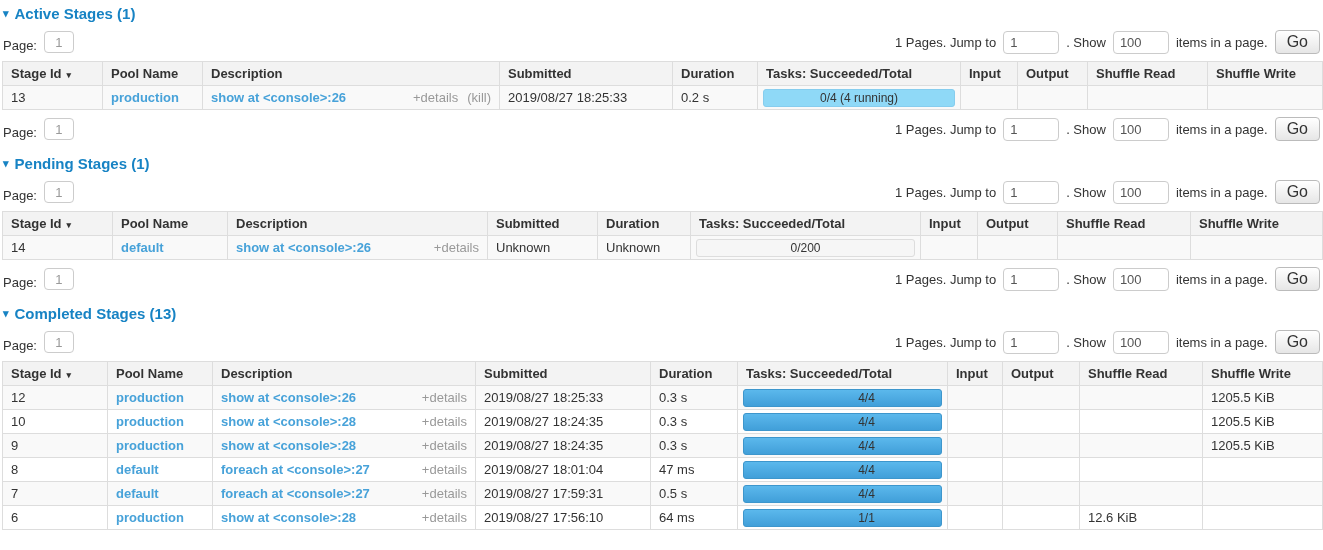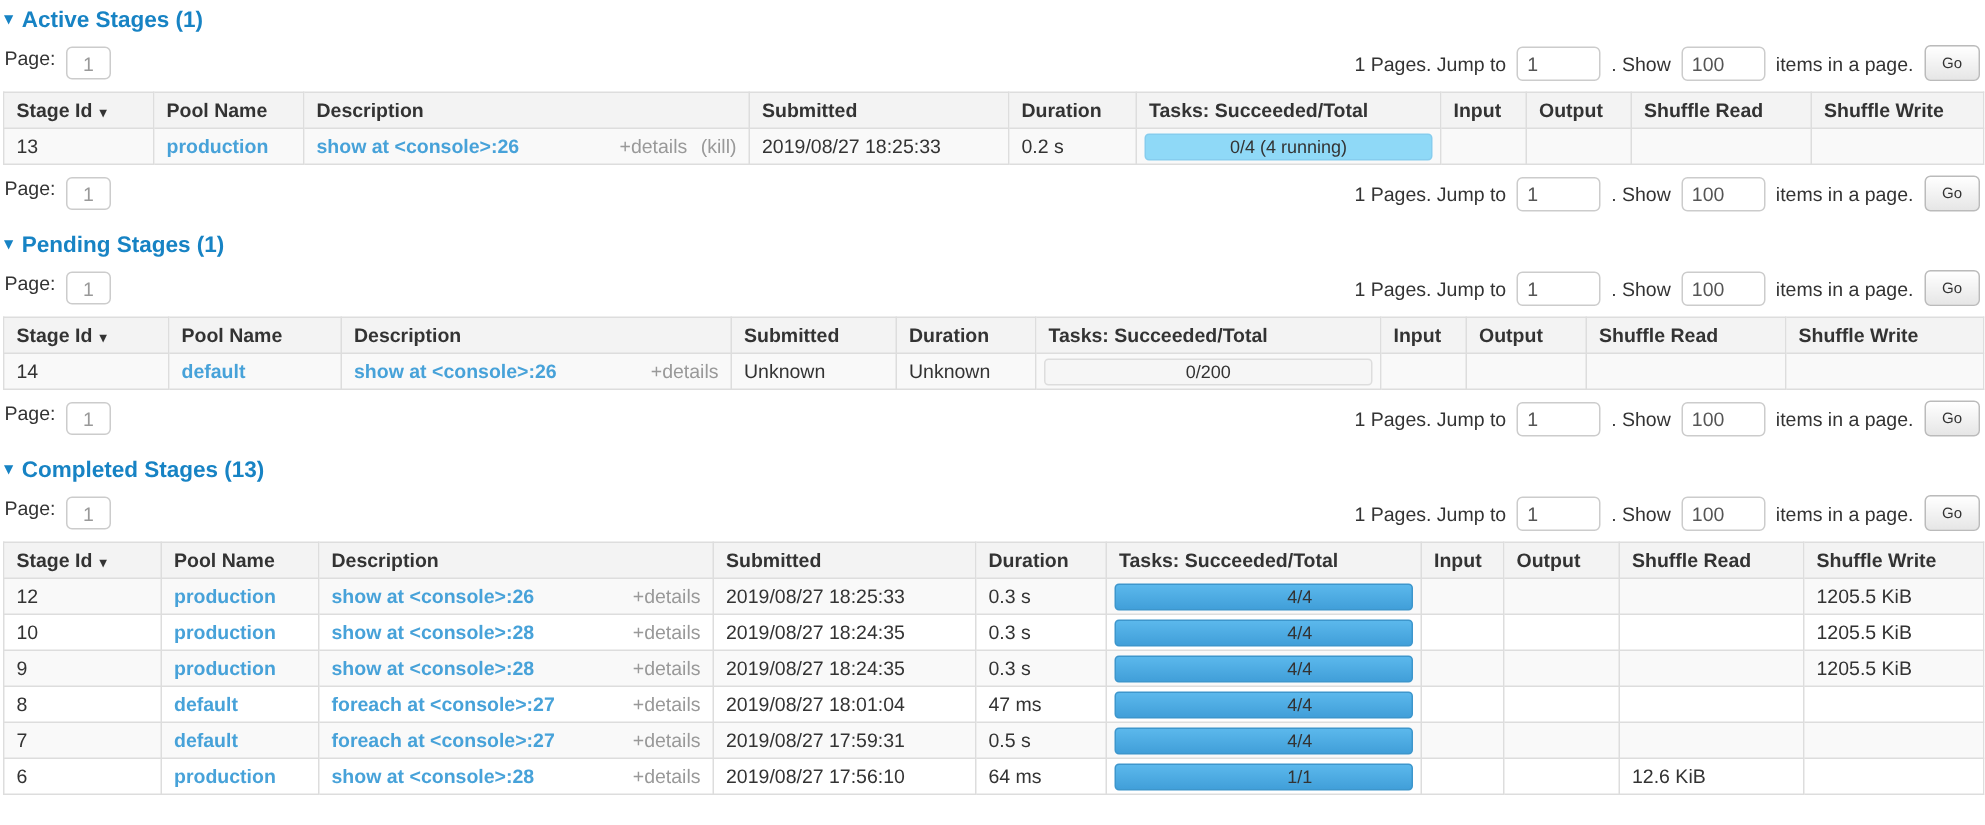--- a/index.html
+++ b/index.html
@@ -11,34 +11,34 @@
     padding: 2px 2px 0 2px;
   }
   .section-title {
     display: flex; align-items: center; gap: 6px;
     color: var(--title_blue); font-size: 15px; font-weight: bold;
     margin: 14px 0 8px 1px; cursor: pointer;
   }
   .section-title.first { margin-top: 3px; }
   .section-title .arrow { font-size: 11px; line-height: 11px; }
   .pager-row { display: flex; justify-content: space-between; align-items: center; margin: 7px 0; }
-  .pager-left { display: flex; align-items: flex-start; gap: 7px; padding-left: 1px; }
+  .pager-left { display: flex; align-items: flex-end; gap: 7px; padding-left: 1px; }
   .pager-right { display: flex; align-items: center; gap: 7px; padding-right: 1px; }
   input.page-input {
     width: 30px; height: 22px; border: 1px solid #ccc; border-radius: 4px;
     text-align: center; color: #999; font-family: inherit; font-size: 13px;
   }
   input.jump-input {
     width: 56px; height: 23px; border: 1px solid #ccc; border-radius: 4px;
     padding: 2px 6px; color: #555; font-family: inherit; font-size: 13px;
   }
   button.go-btn {
     height: 24px; padding: 2px 11px; border: 1px solid #bbb; border-radius: 4px;
     background: linear-gradient(#ffffff, #e6e6e6);
-    font-family: inherit; font-size: 10px; color: #333; cursor: pointer;
+    font-family: inherit; font-size: 16px; color: #333; cursor: pointer;
   }
   table { width: 1319px; table-layout: fixed; border-collapse: collapse; margin: 2px 0 3px 0; }
   th, td {
     border: 1px solid #ddd; padding: 4px 8px; text-align: left;
     white-space: nowrap; overflow: hidden; text-overflow: ellipsis; height: 23px;
   }
   thead th { background: #f3f3f3; font-weight: bold; cursor: pointer; }
   tbody tr:nth-child(odd) { background: #f9f9f9; }
   tbody tr:nth-child(even) { background: #fff; }
   a { color: var(--link_blue); text-decoration: none; cursor: pointer; font-weight: bold; }

